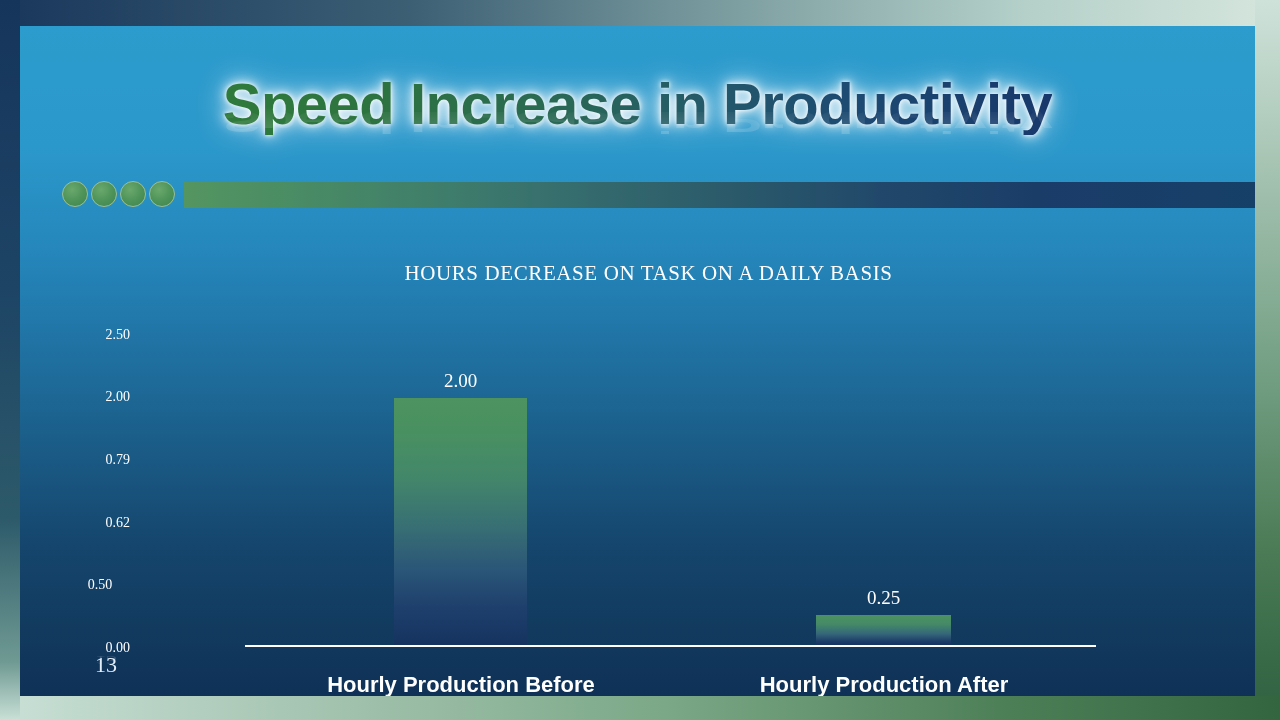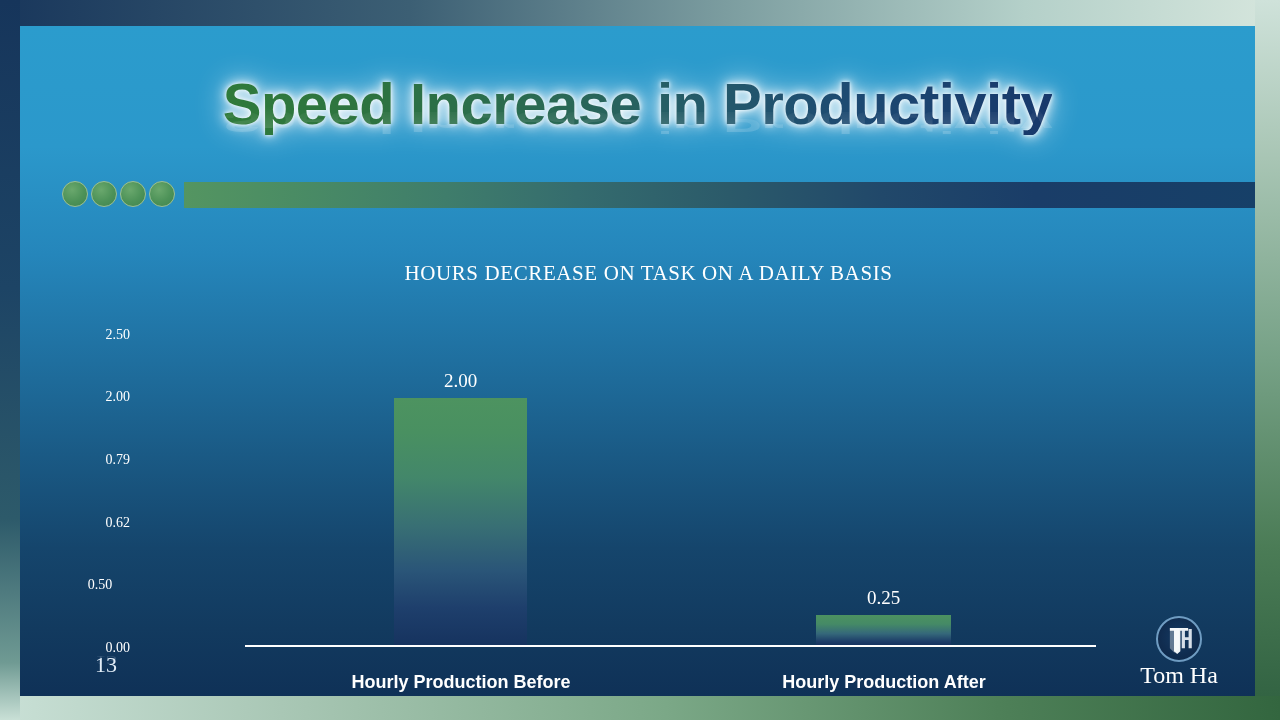--- a/index.html
+++ b/index.html
@@ -194,21 +194,21 @@
   #bar-2 .bar-fill {
     background: linear-gradient(to bottom,
       #4c9260 0%, #458a66 30%, #35687a 62%, #1d3d68 88%, #163360 100%);
   }
 
   .cat-label {
     position: absolute;
     top: 345px;
     font-family: "Liberation Sans", sans-serif;
     font-weight: bold;
-    font-size: 18px;
+    font-size: 22px;
     color: #ffffff;
     text-align: center;
     white-space: nowrap;
     transform: translateX(-50%);
   }
   #cat-label-1 { left: 430px; }
   #cat-label-2 { left: 853px; }
 
   
   #page-number {
@@ -306,25 +306,15 @@
 
         <div class="cat-label" id="cat-label-1">Hourly Production Before</div>
         <div class="cat-label" id="cat-label-2">Hourly Production After</div>
 
       </div>
     </div>
 
     <div id="page-number">13</div>
     <div id="page-number-reflection">13</div>
 
-    <div id="brand">
-      <div id="brand-logo">
-        <svg viewBox="0 0 46 46" width="42" height="42" style="display:block;margin:0 auto;">
-          <path d="M13 11 L33 11 L33 14 L24.5 14 L24.5 36.5 L21 39.5 L17.5 36.5 L17.5 14 L13 14 Z" fill="#ffffff" opacity="0.95"></path>
-          <path d="M26 12 L29.5 12 L29.5 21 L33.5 21 L33.5 12 L37 12 L37 33 L33.5 33 L33.5 24 L29.5 24 L29.5 33 L26 33 Z" fill="#e8eef5" opacity="0.92"></path>
-          <path d="M13 11 L23 11 L23 33 L18 38 L13 33 Z" fill="#ffffff" opacity="0.35"></path>
-        </svg>
-      </div>
-      <div id="brand-name">Tom Ha</div>
-    </div>
 
   </div>
 </div>
 
 </body></html>

